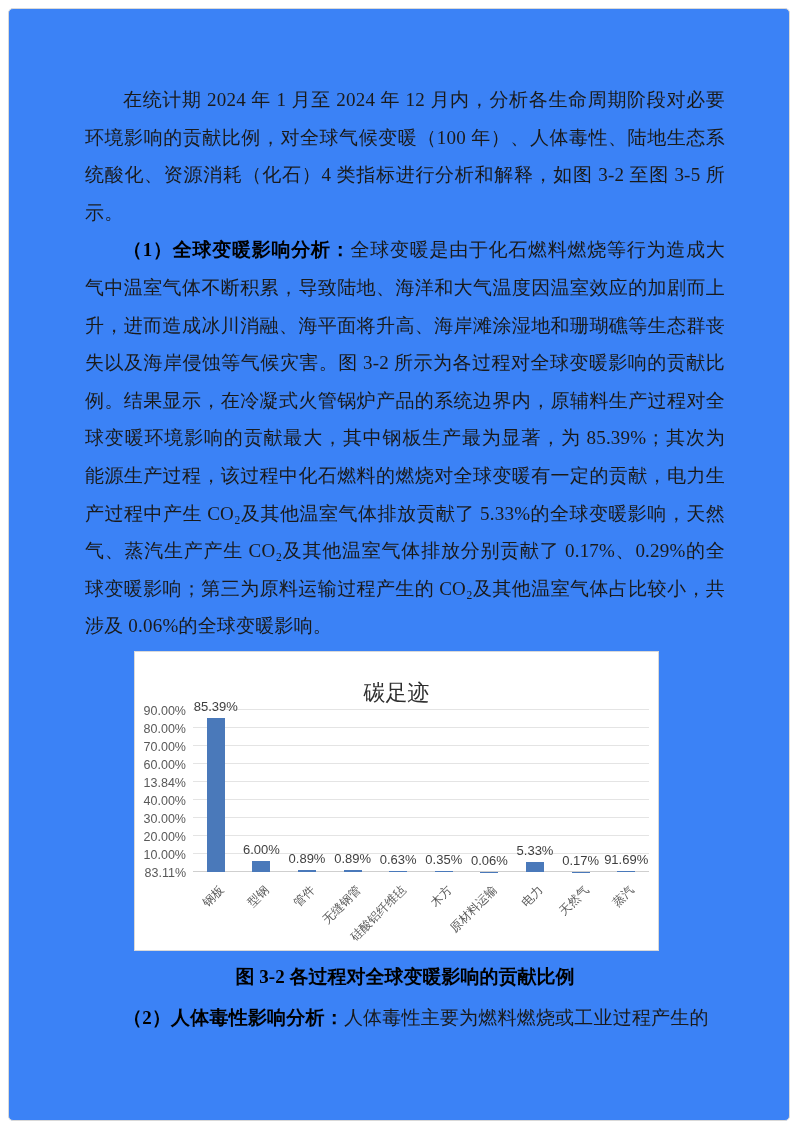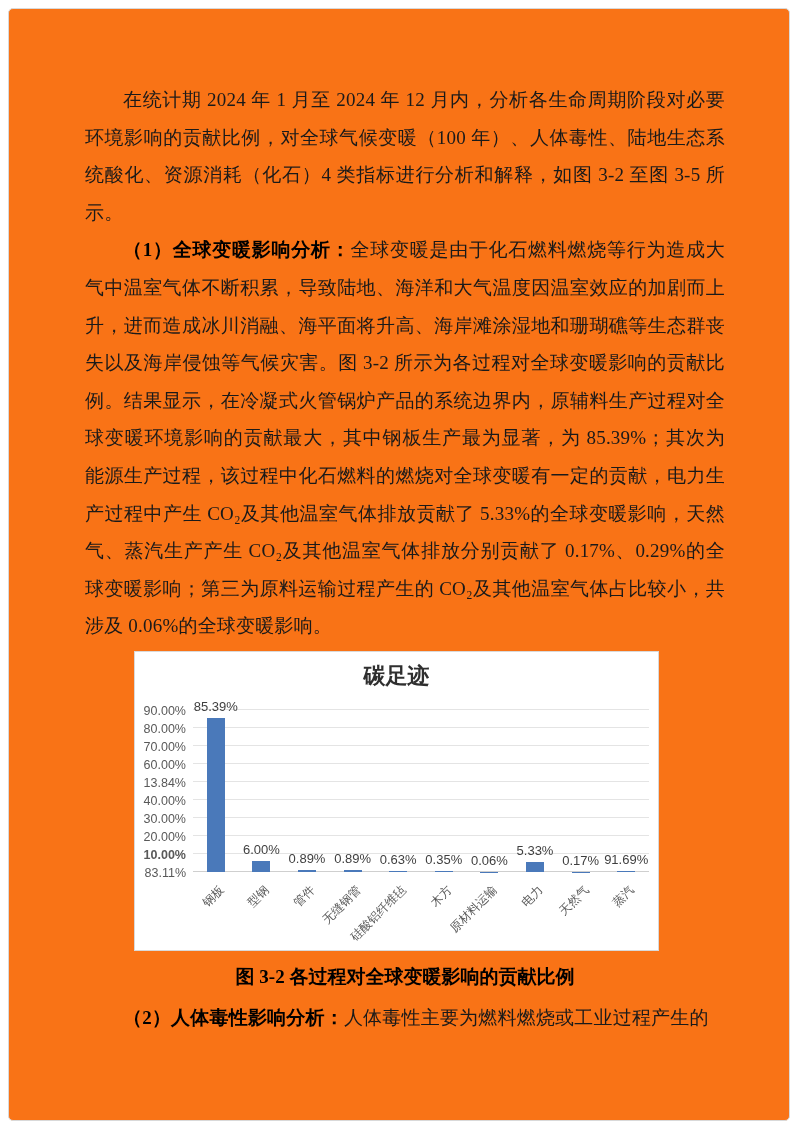--- a/index.html
+++ b/index.html
@@ -1,33 +1,33 @@
 <!DOCTYPE html>
 <html><head>
 <meta charset="utf-8">
 <style>
   html,body { margin:0; padding:0; background:#ffffff; }
   body { width:800px; height:1131px; position:relative;
          font-family:"Liberation Serif","DejaVu Serif",serif; color:#1a1a1a; }
 
   .page { position:absolute; left:8px; top:8px; width:782px; height:1113px;
-          background:#f97316; border:1px solid #d9d9d9; border-radius:5px; box-sizing:border-box; }
+          background:#3b82f6; border:1px solid #d9d9d9; border-radius:5px; box-sizing:border-box; }
 
   .content { padding:72px 64px 0 76px; }
 
   .body-para { margin:0; font-size:19px; line-height:37.6px; text-align:justify;
                text-indent:2em; letter-spacing:0.2px; }
   .body-para .lead { font-weight:bold; color:#000; }
 
   figure { margin:6px 0 0 0; }
   .chart-box { position:relative; width:525px; height:300px; margin-left:49px;
                border:1px solid #d9d9d9; background:#fff; box-sizing:border-box;
                font-family:"Liberation Sans","DejaVu Sans",sans-serif; }
-  .chart-title { margin-top:9px; text-align:center; font-size:22px; color:#2f2f2f;
-                 font-family:"Liberation Serif","DejaVu Serif",serif;font-weight:bold; }
+  .chart-title { margin-top:26px; text-align:center; font-size:22px; color:#2f2f2f;
+                 font-family:"Liberation Serif","DejaVu Serif",serif; }
   .plot { position:absolute; left:58px; top:58px; width:456px; height:162px; }
   .gridline { position:absolute; left:0; right:0; height:1px; background:#e4e4e4; }
   .axisline { background:#cfcfcf; }
   .ytick { position:absolute; right:calc(100% + 7px); font-size:12.5px; color:#595959;
            white-space:nowrap; }
   .bar { position:absolute; bottom:0; width:18px; transform:translateX(-50%); }
   .datalabel { position:absolute; transform:translateX(-50%); font-size:13px;
                color:#3f3f3f; white-space:nowrap; }
   .xlabels { position:absolute; left:0; right:0; top:100%; height:78px; }
   .xlabel { position:absolute; top:10px; font-size:12px; color:#595959; white-space:nowrap;
@@ -59,21 +59,21 @@
               <div class="xlabel" style="right: 55%;">硅酸铝纤维毡</div>
               <div class="xlabel" style="right: 45%;">木方</div>
               <div class="xlabel" style="right: 35%;">原材料运输</div>
               <div class="xlabel" style="right: 25%;">电力</div>
               <div class="xlabel" style="right: 15%;">天然气</div>
               <div class="xlabel" style="right: 5%;">蒸汽</div>
             </div>
         <div class="gridline axisline" style="bottom: 0%;"></div>
             <div class="ytick" style="bottom: calc(0% - 8px);">83.11%</div>
             <div class="gridline" style="bottom: 11.1111%;"></div>
-            <div class="ytick" style="bottom: calc(11.1111% - 8px); font-weight: bold;">10.00%</div>
+            <div class="ytick" style="bottom: calc(11.1111% - 8px);">10.00%</div>
             <div class="gridline" style="bottom: 22.2222%;"></div>
             <div class="ytick" style="bottom: calc(22.2222% - 8px);">20.00%</div>
             <div class="gridline" style="bottom: 33.3333%;"></div>
             <div class="ytick" style="bottom: calc(33.3333% - 8px);">30.00%</div>
             <div class="gridline" style="bottom: 44.4444%;"></div>
             <div class="ytick" style="bottom: calc(44.4444% - 8px);">40.00%</div>
             <div class="gridline" style="bottom: 55.5556%;"></div>
             <div class="ytick" style="bottom: calc(55.5556% - 8px);">13.84%</div>
             <div class="gridline" style="bottom: 66.6667%;"></div>
             <div class="ytick" style="bottom: calc(66.6667% - 8px);">60.00%</div>

